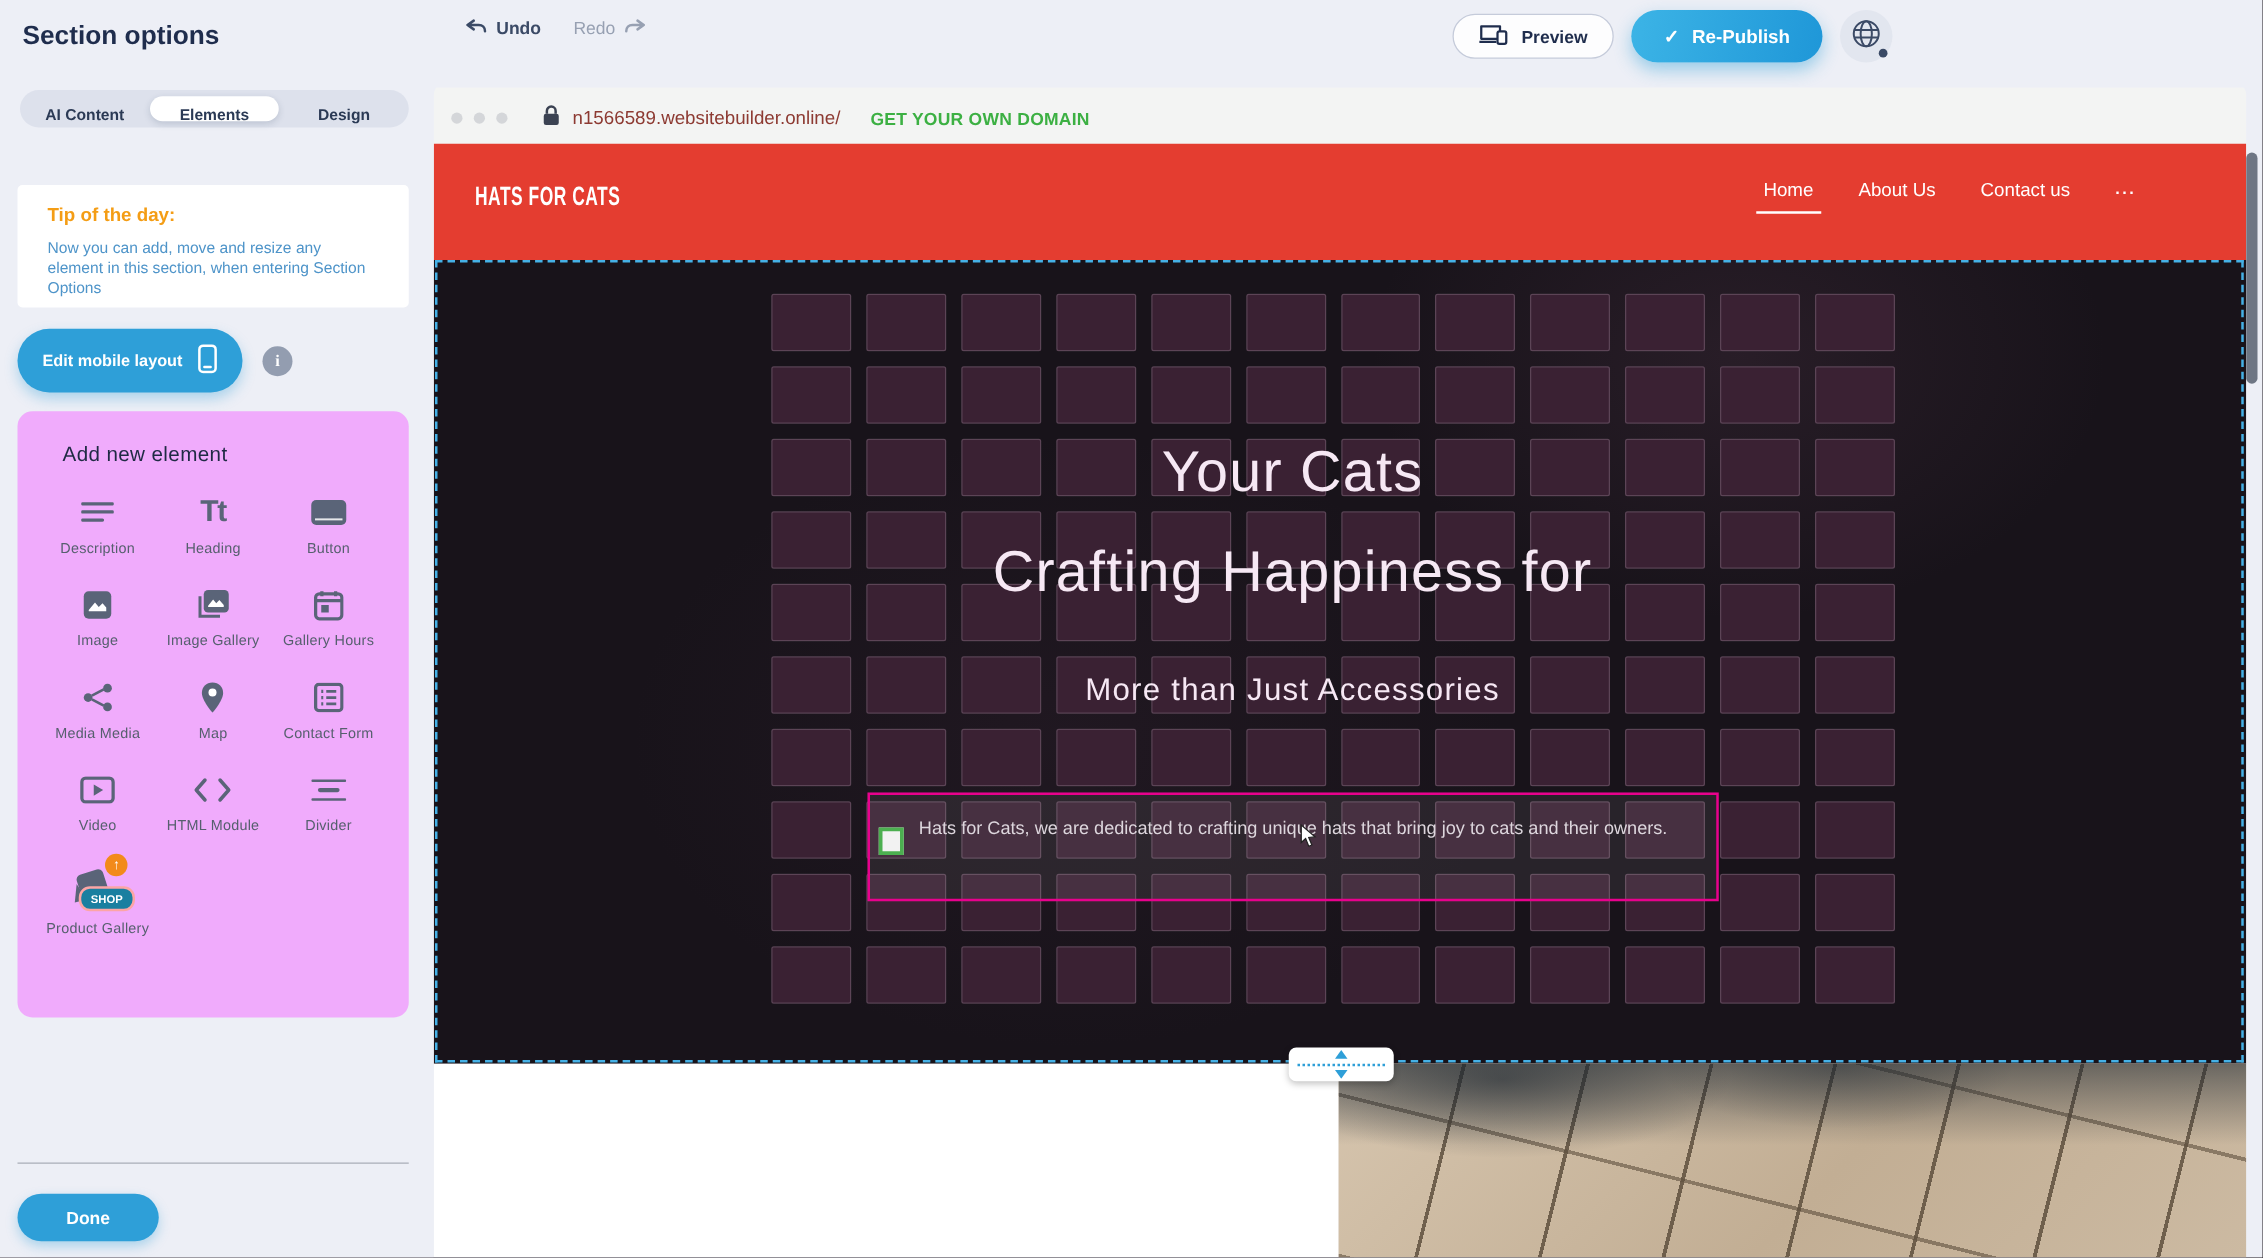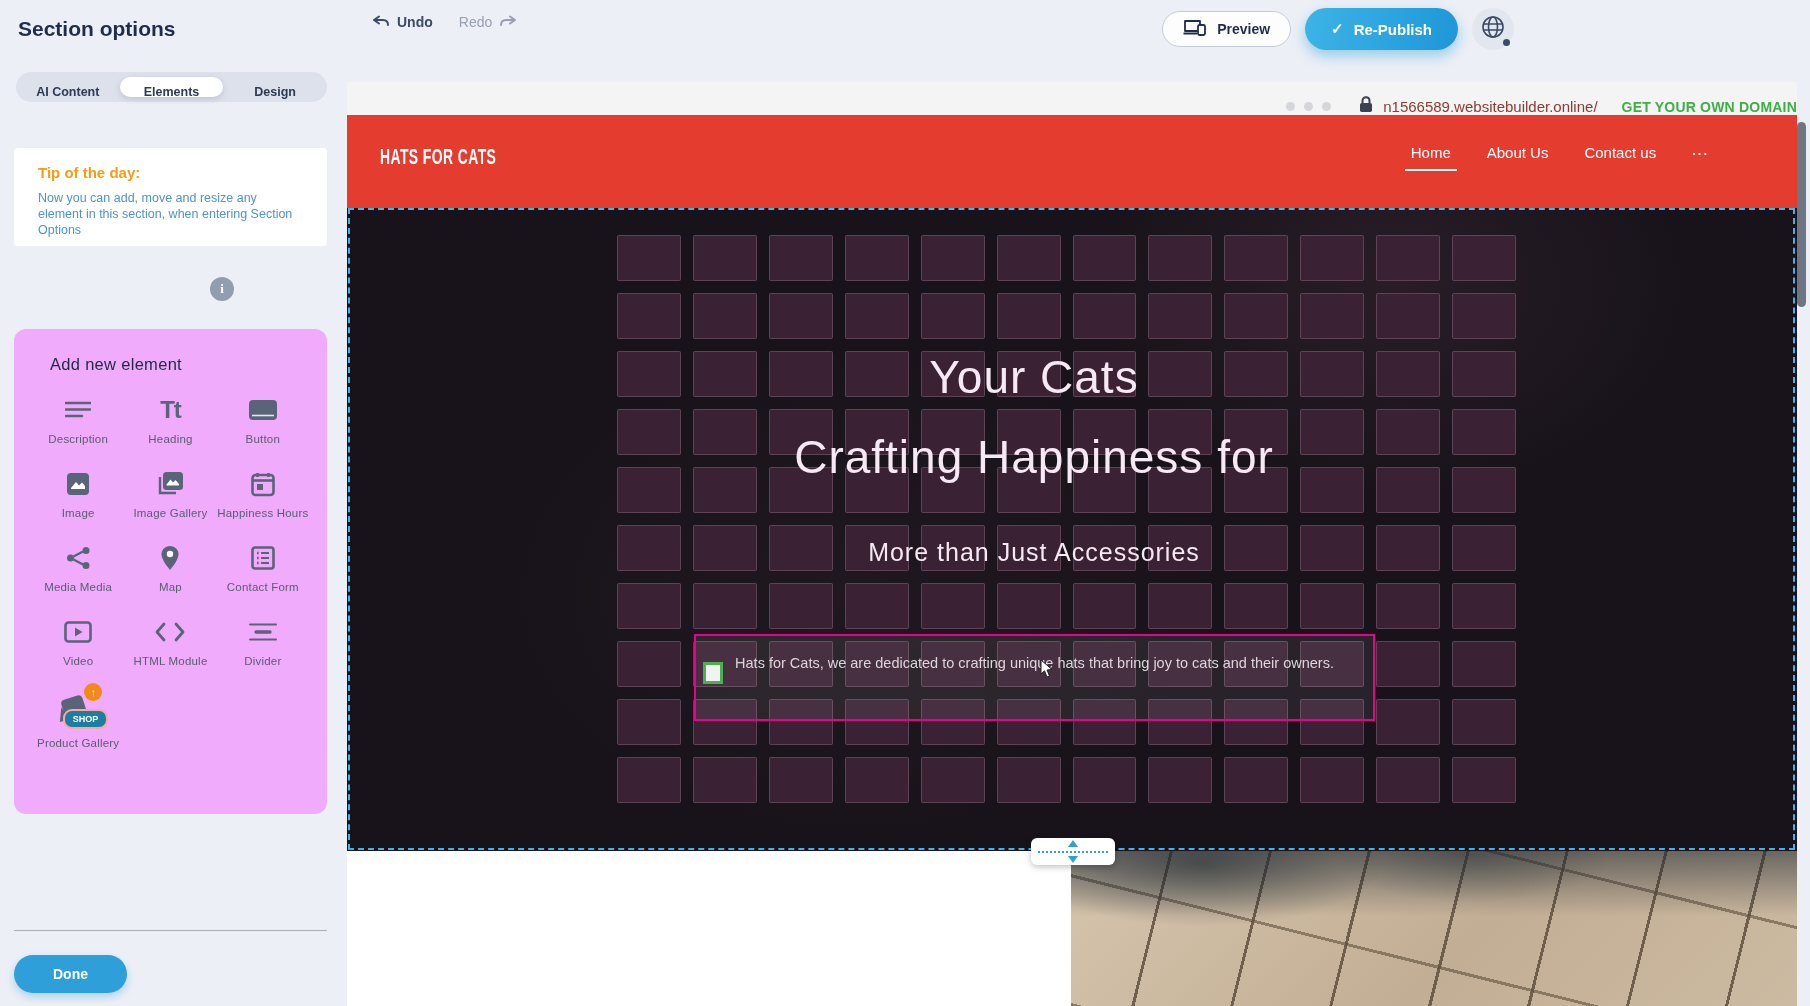--- a/index.html
+++ b/index.html
@@ -65,21 +65,21 @@
   .pg-shop { position:absolute; right:-10px; bottom:-2px; background:#1a7fa0; color:#fff; font-size:9px; font-weight:700;
     padding:3px 8px; border-radius:9px; border:2px solid #fca5a5; }
 
   .sidebar-divider { position:absolute; left:14px; top:872px; width:313px; height:1px; background:#a9aeb8; }
   .done-btn { position:absolute; left:14px; top:897px; width:113px; height:38px; background:#2e9fd8; border-radius:19px;
     color:#fff; font-size:14px; font-weight:700; display:flex; align-items:center; justify-content:center;
     box-shadow:0 4px 9px rgba(46,159,216,.35); cursor:pointer; }
 
   
   .browser { position:absolute; left:347px; top:66px; width:1450px; height:940px; border-radius:10px 10px 0 0; overflow:hidden; }
-  .chrome { position:absolute; left:0; top:16px; width:1450px; height:49px; background:#f3f4f3; display:flex; align-items:center;justify-content:flex-end; }
+  .chrome { position:absolute; left:0; top:4px; width:1450px; height:49px; background:#f3f4f3; display:flex; align-items:center; }
   .traffic { display:flex; gap:9px; margin-left:14px; }
   .traffic span { width:9px; height:9px; border-radius:50%; background:#d4d6d9; }
   .url-wrap { display:flex; align-items:center; gap:10px; margin-left:28px; }
   .url-text { font-size:15px; color:#8d3a32; }
   .domain-cta { font-size:14px; font-weight:700; color:#3cb043; margin-left:14px; letter-spacing:.2px; cursor:pointer; }
 
   .site-header { position:absolute; left:0; top:49px; width:1450px; height:93px; background:#e43d30; }
   .logo { position:absolute; left:33px; top:33px; color:#fff; font-size:17px; font-weight:700; letter-spacing:.5px;
     transform:scale(.82,1.25); transform-origin:left center; }
   .nav { position:absolute; right:88px; top:28px; display:flex; align-items:center; gap:36px; }
@@ -190,20 +190,29 @@
       <div class="tab">AI Content</div>
       <div class="tab active">Elements</div>
       <div class="tab">Design</div>
     </div>
 
     <div class="tip-card">
       <div class="tip-title">Tip of the day:</div>
       <div class="tip-body">Now you can add, move and resize any element in this section, when entering Section Options</div>
     </div>
 
+    <div class="edit-mobile">
+      <span>Edit mobile layout</span>
+      <span>
+        <svg width="16" height="24" viewBox="0 0 16 24" fill="none" stroke="#fff" stroke-width="2">
+          <rect x="1.5" y="1.5" width="13" height="21" rx="3"></rect>
+          <path d="M5.5 18.5 H10.5" stroke-linecap="round"></path>
+        </svg>
+      </span>
+    </div>
     <div class="info-btn">i</div>
 
     <div class="elements-card">
       <div class="elements-title">Add new element</div>
       <div class="el-grid">
 
         <div class="el-item">
           <span class="el-icon">
             <svg width="26" height="20" viewBox="0 0 26 20" stroke="#5a6478" stroke-width="2.6" stroke-linecap="round">
               <path d="M1 3 H25 M1 9.5 H25 M1 16 H17"></path>
@@ -250,21 +259,21 @@
 
         <div class="el-item">
           <span class="el-icon">
             <svg width="24" height="25" viewBox="0 0 24 25">
               <rect x="1.5" y="3" width="21" height="20" rx="3" fill="none" stroke="#5a6478" stroke-width="2.6"></rect>
               <path d="M1.5 8.5 H22.5" stroke="#5a6478" stroke-width="2.6"></path>
               <path d="M6.5 1 V5 M17.5 1 V5" stroke="#5a6478" stroke-width="2.6"></path>
               <rect x="6" y="12" width="6" height="6" fill="#5a6478"></rect>
             </svg>
           </span>
-          <span class="el-label">Happiness Hours</span>
+          <span class="el-label">Gallery Hours</span>
         </div>
 
         <div class="el-item">
           <span class="el-icon">
             <svg width="25" height="24" viewBox="0 0 25 24">
               <circle cx="20" cy="4.5" r="3.5" fill="#5a6478"></circle>
               <circle cx="4.5" cy="12" r="3.5" fill="#5a6478"></circle>
               <circle cx="20" cy="19.5" r="3.5" fill="#5a6478"></circle>
               <path d="M7.5 10.5 L17 5.5 M7.5 13.5 L17 18.5" stroke="#5a6478" stroke-width="2.2"></path>
             </svg>

